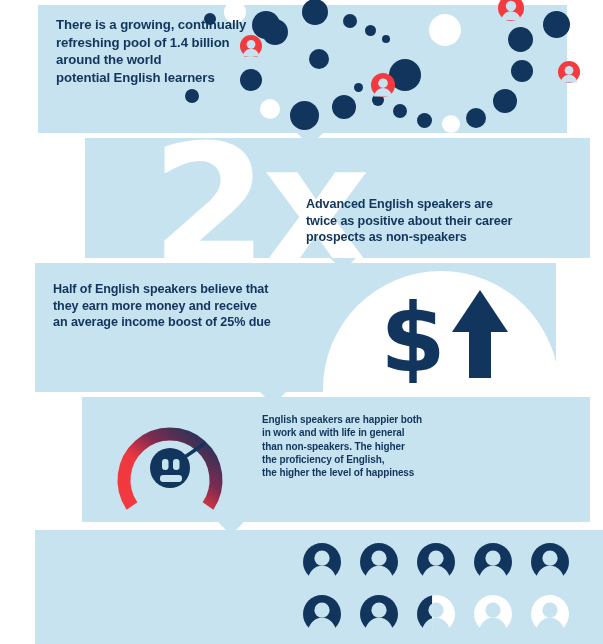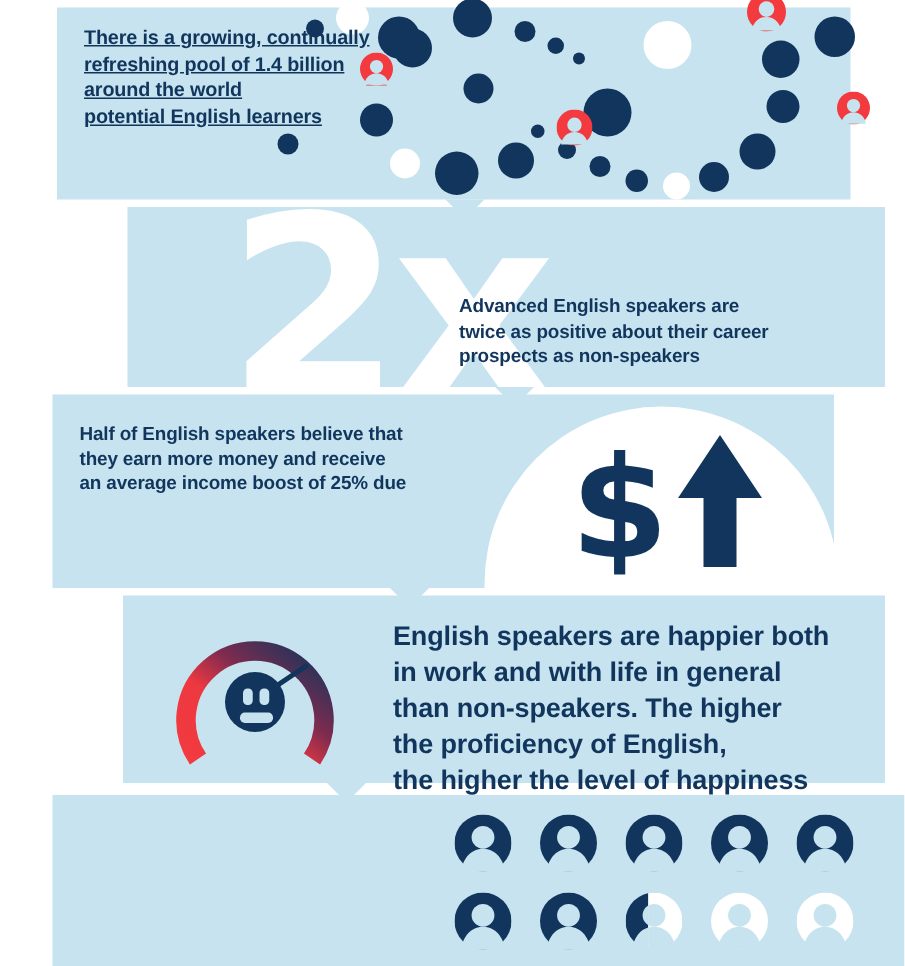--- a/index.html
+++ b/index.html
@@ -85,21 +85,21 @@
       <circle cx="20" cy="17" r="8" fill="#c6e3ef"></circle>
       <path d="M20 25c8 0 14 6 15 14H5c1-8 7-14 15-14z" fill="#c6e3ef"></path>
     </svg>
     <svg class="picon" style="left:520px;top:56px;" width="22" height="22" viewBox="0 0 40 40">
       <circle cx="20" cy="20" r="20" fill="#f23a3f"></circle>
       <circle cx="20" cy="17" r="8" fill="#c6e3ef"></circle>
       <path d="M20 25c8 0 14 6 15 14H5c1-8 7-14 15-14z" fill="#c6e3ef"></path>
     </svg>
   </div>
 
-  <div class="txt" style="left:56px;top:16px;font-size:13.2px;text-decoration:underline;">
+  <div class="txt" style="left:56px;top:16px;font-size:13.2px;">
     <p>There is a growing, continually</p>
     <p>refreshing pool of 1.4 billion</p>
     <p>around the world</p>
     <p>potential English learners</p>
   </div>
 
   <div class="notch" style="left:297px;top:133px;"></div>
 
   <div class="band" style="left:85px;top:138px;width:505px;height:120px;overflow:hidden;">
     <div class="bigtwo" style="left:30px;top:-16px;font-size:168px;margin-left:36px;">2x</div>
@@ -143,21 +143,21 @@
       </linearGradient>
     </defs>
     <path d="M33 97 A46 46 0 1 1 109 97" fill="none" stroke="url(#gaugegrad)" stroke-width="13" stroke-linecap="butt"></path>
     <line x1="71" y1="58" x2="105" y2="35" stroke="#11355c" stroke-width="3.4" stroke-linecap="round"></line>
     <circle cx="71" cy="59" r="20" fill="#11355c"></circle>
     <rect x="63" y="50" width="6.5" height="11" rx="3" fill="#c6e3ef"></rect>
     <rect x="74" y="50" width="6.5" height="11" rx="3" fill="#c6e3ef"></rect>
     <rect x="61" y="66" width="22" height="7" rx="3.2" fill="#c6e3ef"></rect>
   </svg>
 
-  <div class="txt" style="left:262px;top:413px;font-size:18px;">
+  <div class="txt" style="left:262px;top:413px;font-size:10px;">
     <p>English speakers are happier both</p>
     <p>in work and with life in general</p>
     <p>than non-speakers.  The higher</p>
     <p>the proficiency of English,</p>
     <p>the higher the level of happiness</p>
   </div>
 
   <div class="notch" style="left:218px;top:522px;"></div>
 
   <div class="band" style="left:35px;top:530px;width:568px;height:114px;"></div>

